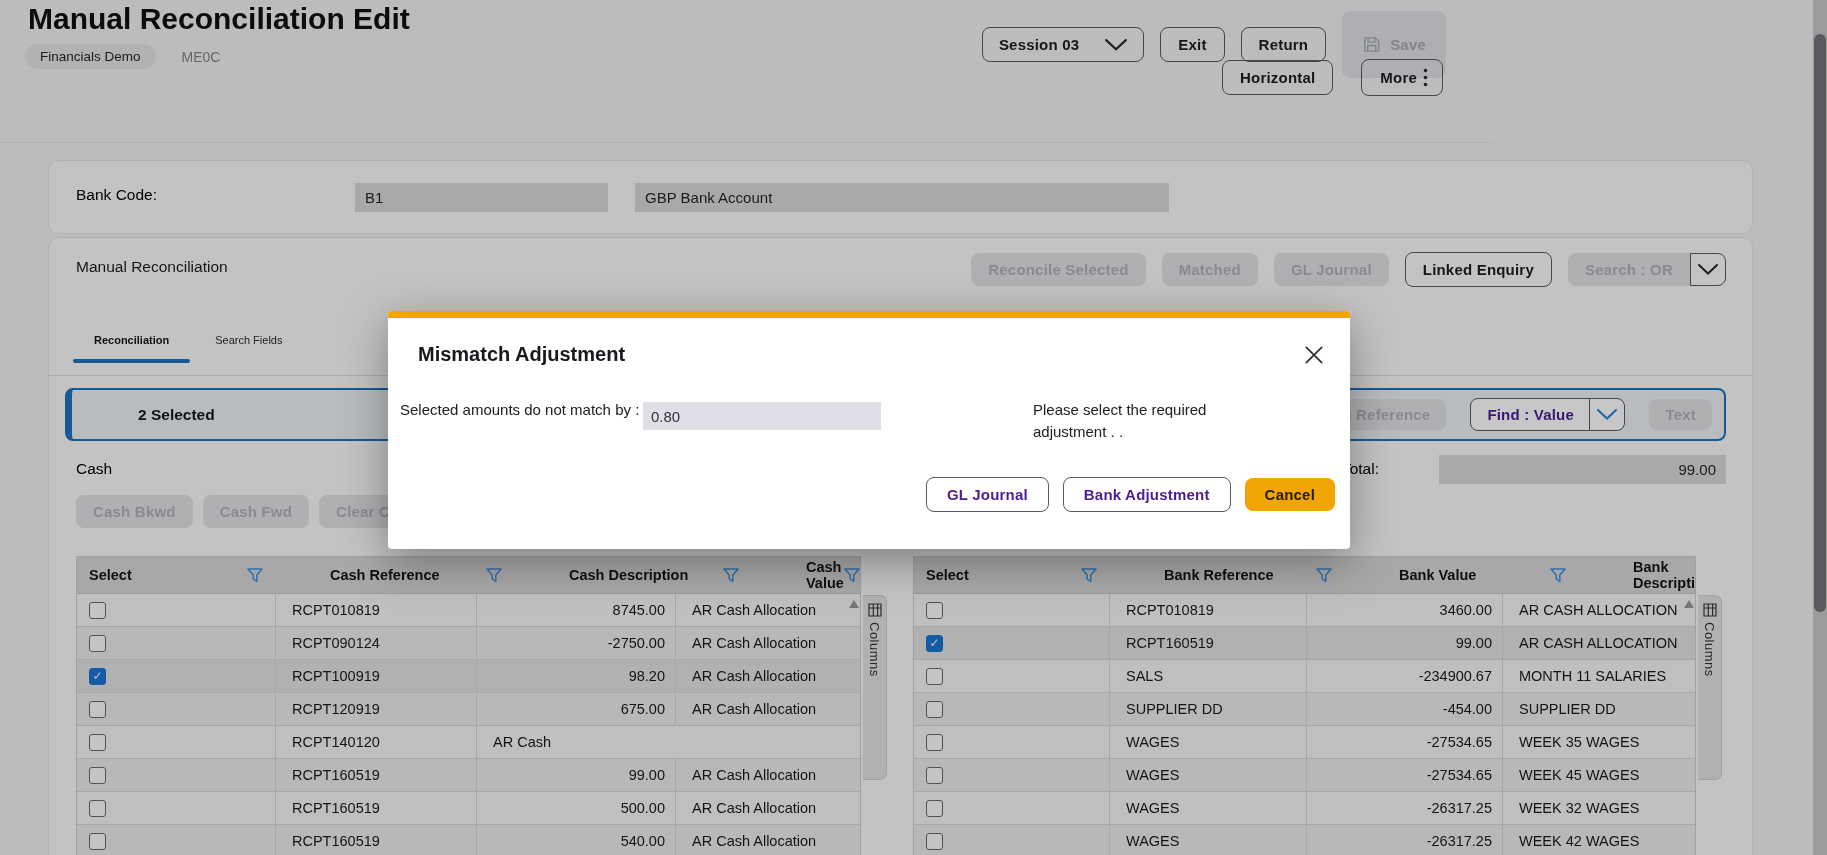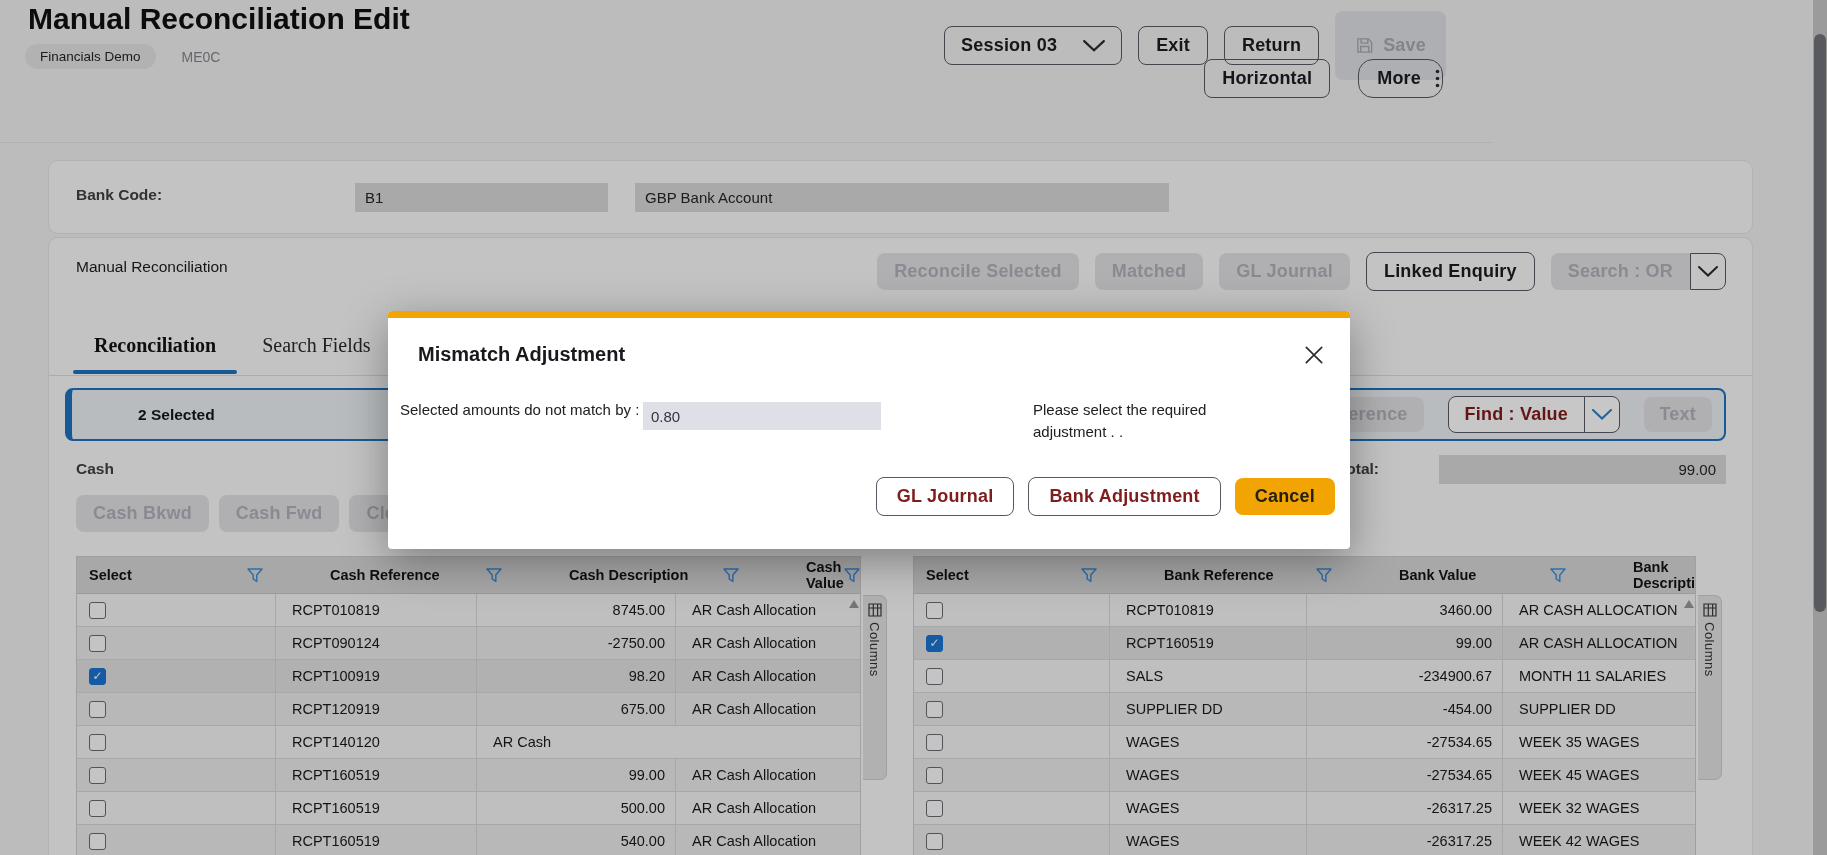--- a/index.html
+++ b/index.html
@@ -4,24 +4,24 @@
 <style>
   * { box-sizing: border-box; margin: 0; padding: 0; }
   html,body { width:1827px; height:855px; }
   body {
     position: relative; overflow: hidden;
     background:#f1f1f1;
     font-family:"Liberation Sans","DejaVu Sans",sans-serif;
     color:#1c1c1c;
   }
   
-  .btn { font-family:inherit; font-size:18px; font-weight:600; border-radius:8px;
+  .btn { font-family:inherit; font-size:15px; font-weight:600; border-radius:8px;
          padding:8px 17px; cursor:pointer; letter-spacing:.2px; white-space:nowrap; }
   .btn.outline { background:transparent; border:1.5px solid #595963; color:#1d1d22; }
-  .btn.white   { background:#ffffff; border:1.5px solid #595963; color:#7f1d1d; }
+  .btn.white   { background:#ffffff; border:1.5px solid #595963; color:#4c1d95; }
   .btn.dis     { background:#e2e2e5; border:none; color:#b1b1bb; cursor:default; }
   .btn.amber   { background:#f1a402; border:none; color:#262012; font-weight:700; }
   .card { background:#fafafa; border:1px solid #e4e4e4; border-radius:10px; }
   .field { background:#d9d9d9; display:flex; align-items:center; font-size:15px;
            color:#26262b; padding:0 10px; height:29px; }
   .split { display:flex; align-items:stretch; }
   .split .main { border-radius:8px 0 0 8px; }
   .split .chev { width:36px; display:flex; align-items:center; justify-content:center;
                  border-radius:0 8px 8px 0; cursor:pointer; }
   svg { display:block; }
@@ -29,52 +29,52 @@
   
   .page-header { position:absolute; left:0; top:0; width:1493px; height:143px;
                  border-bottom:1px solid #e3e3e3; }
   .page-title { position:absolute; left:28px; top:2px; font-size:30px; font-weight:700; color:#101012; }
   .badge-row { position:absolute; left:25px; top:44px; display:flex; gap:26px; align-items:center; }
   .pill { background:#e4e4e4; border-radius:13px; padding:5px 15px; font-size:13.5px; color:#26262b; }
   .screen-code { color:#85858d; font-size:14px; }
   .hdr-r1 { position:absolute; top:11px; right:47px; display:flex; gap:16px; align-items:center; }
   .hdr-r2 { position:absolute; top:59px; right:50px; display:flex; gap:28px; align-items:center; }
   .session-btn { display:flex; align-items:center; gap:26px; padding:8px 16px; }
-  .more-btn { display:flex; align-items:center; gap:14px; padding:8px 2px 8px 18px;border-radius:15px; }
+  .more-btn { display:flex; align-items:center; gap:6px; padding:8px 14px 8px 18px; }
   .save-btn { display:flex; align-items:center; gap:9px; background:#dfe1e4; border:none;
               color:#a9abb4; padding:24px 20px; }
 
   
   .bank-card { position:absolute; left:48px; top:160px; width:1705px; height:74px; }
   .bank-label { position:absolute; left:27px; top:25px; font-size:15.5px; }
   .bank-code-field { position:absolute; left:306px; top:22px; width:253px; }
   .bank-name-field { position:absolute; left:586px; top:22px; width:534px; }
 
   
   .main-card { position:absolute; left:48px; top:237px; width:1705px; height:700px; }
   .sec-title { position:absolute; left:27px; top:20px; font-size:15.5px; font-weight:500; }
   .sec-actions { position:absolute; right:26px; top:14px; display:flex; gap:16px; align-items:center; }
   .tabs { position:absolute; left:27px; top:86px; display:flex; gap:10px; }
-  .tab { position:relative; padding:10px 18px; font-size:20px; color:#2b2b30; cursor:pointer;font-family:Liberation Serif, serif; }
+  .tab { position:relative; padding:10px 18px; font-size:11px; color:#2b2b30; cursor:pointer; }
   .tab.active { font-weight:700; color:#141418; }
   .tab.active::after { content:""; position:absolute; left:-3px; right:-3px; bottom:-7px;
                        height:4px; background:#1e73c0; border-radius:3px; }
   .tab-divider { position:absolute; left:0; right:0; top:137px; height:1px; background:#dddddd; }
 
   .sel-bar { position:absolute; left:16px; top:150px; width:1661px; height:53px;
              background:#edf1f5; border:2px solid #1e73c0; border-left:7px solid #1e73c0;
              border-radius:8px; display:flex; align-items:center; justify-content:space-between;
              padding:0 12px 0 66px; }
   .sel-count { font-size:15.5px; font-weight:700; color:#17171b; }
   .sel-actions { display:flex; gap:24px; align-items:center; }
   .sel-actions .btn { padding:7px 16px; }
 
   .cash-total-row { position:absolute; left:27px; right:26px; top:216px; height:30px;
                     display:flex; align-items:center; justify-content:space-between; }
-  .plain-label { font-size:15.5px; color:#404040;font-weight:bold; }
+  .plain-label { font-size:15.5px; color:#000000; }
   .total-group { display:flex; align-items:center; gap:60px; }
   .total-field { width:287px; justify-content:flex-end; }
 
   .cash-btns { position:absolute; left:27px; top:257px; display:flex; gap:10px; }
 
   
   .tables { position:absolute; left:27px; top:318px; display:flex; align-items:flex-start; }
   .rightgroup { margin-left:26px; }
   .dtable { position:relative; width:785px; height:302px; border:1px solid #cdcdcd;
             background:#f0f0f0; overflow:hidden; }

